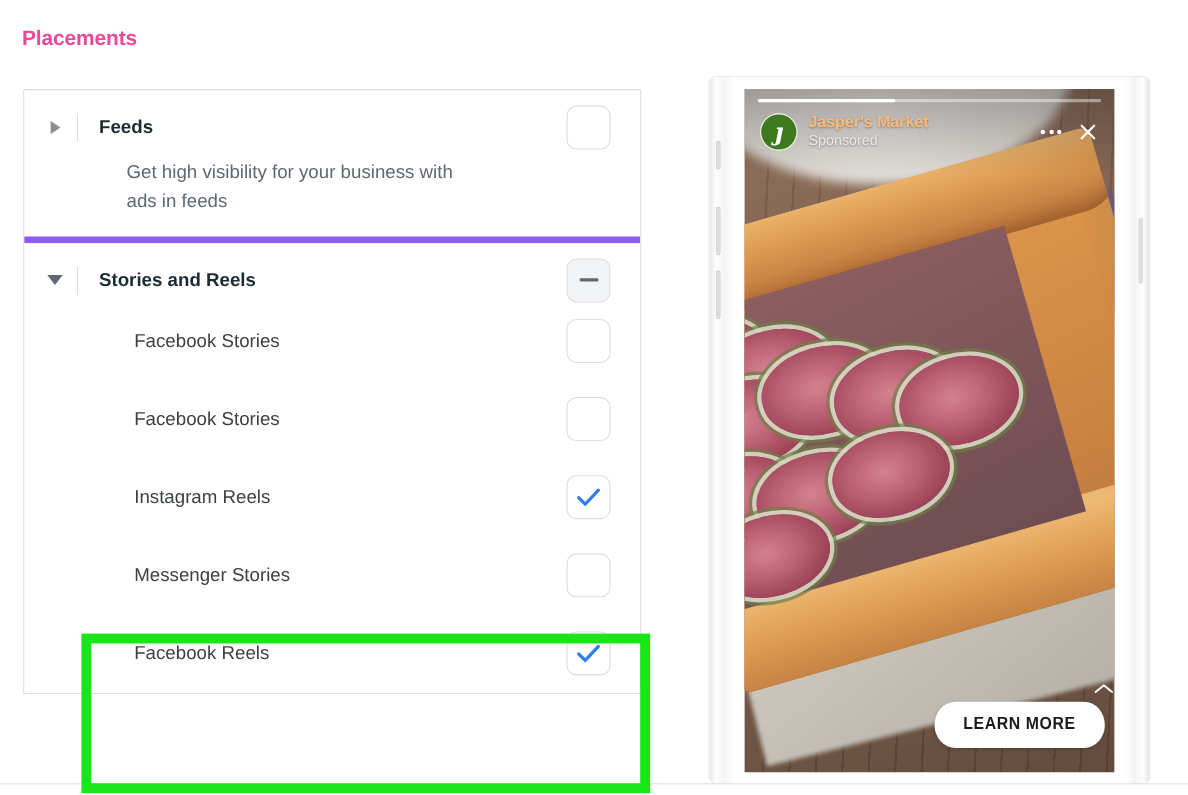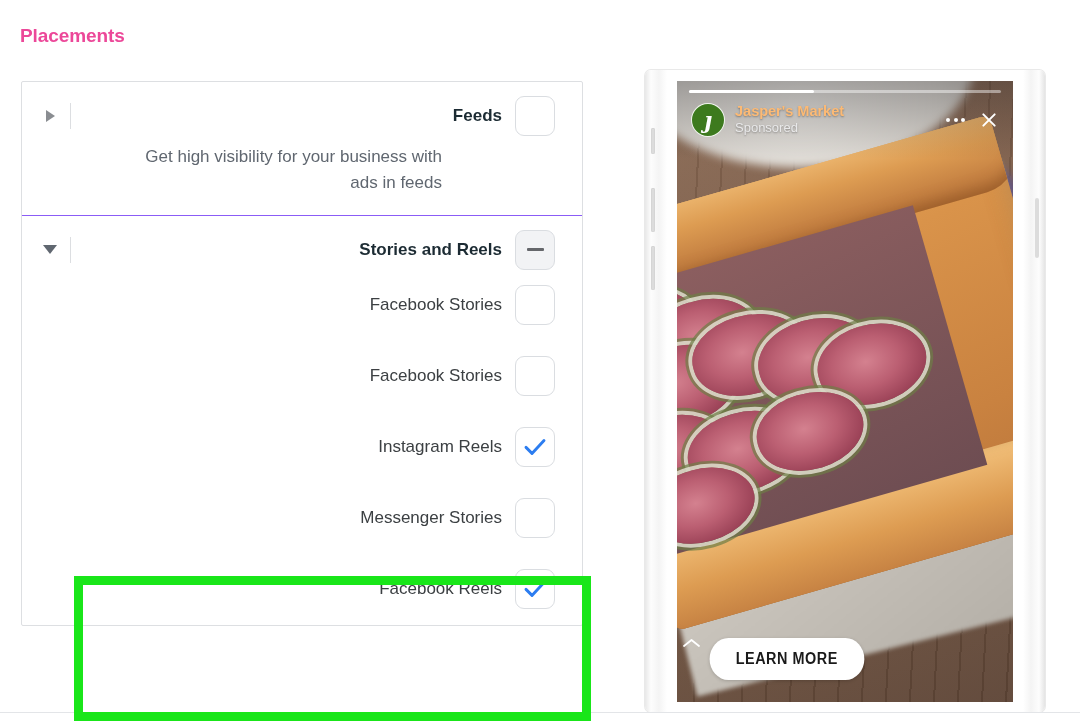--- a/index.html
+++ b/index.html
@@ -33,24 +33,23 @@
     top: 81px;
     width: 562px;
     background: #ffffff;
     border: 1px solid #dddfe2;
     border-radius: 2px;
     overflow: hidden;
   }
 
   .group {
     position: relative;
-    text-align: right;
   }
   .group + .group {
-    border-top: 1px solid #8b5cf6;
+    border-top: 6px solid #8b5cf6;
   }
 
   .group-header {
     display: flex;
     align-items: center;
     padding: 14px 0 0 0;
     min-height: 52px;
   }
 
   .caret-cell {
@@ -381,25 +380,25 @@
     width: 18px; height: 2px;
     background: #ffffff;
     border-radius: 1px;
   }
   .close-icon::before { transform: rotate(45deg); }
   .close-icon::after  { transform: rotate(-45deg); }
 
   
   .cta-wrap {
     position: absolute;
-    left: 5px; right: 0;
+    left: 16px; right: 0;
     bottom: 22px;
     display: flex;
-    flex-direction: row;
-    align-items: flex-start;
+    flex-direction: column;
+    align-items: flex-end;
   }
   .chevron-up {
     width: 19px;
     height: 10px;
     margin-bottom: 7px;
   }
   .cta-button {
     background: #ffffff;
     color: #1a1a1a;
     border: none;

